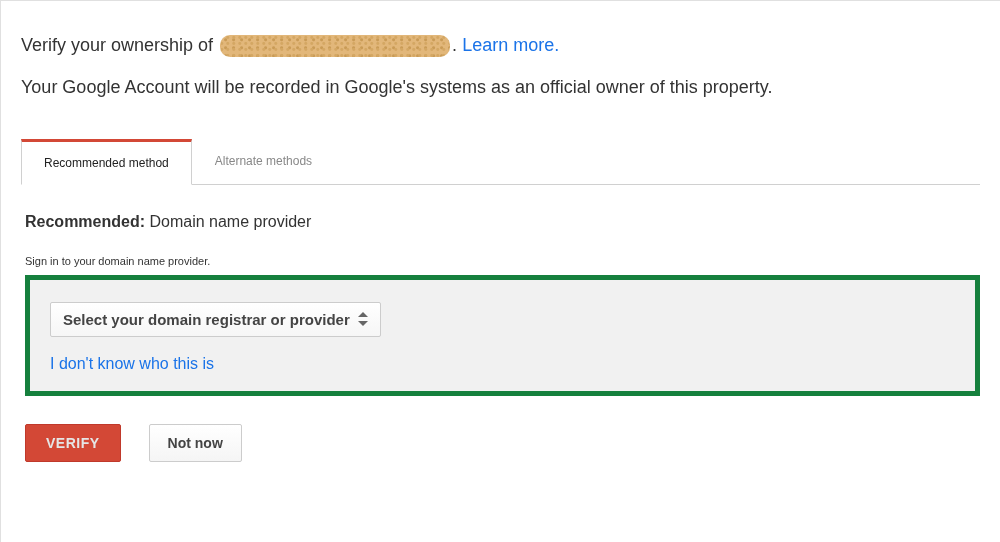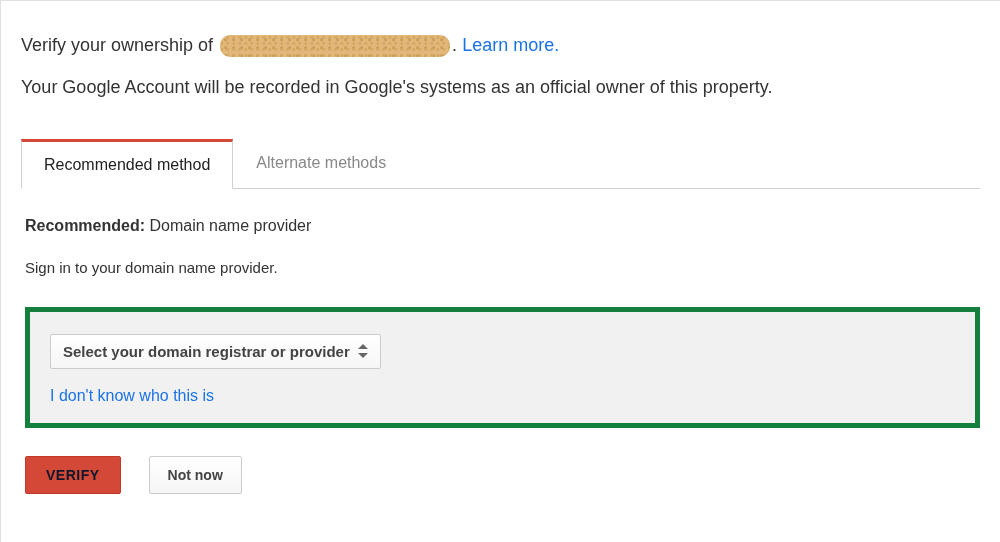--- a/index.html
+++ b/index.html
@@ -48,21 +48,21 @@
       line-height: 1.35;
       margin-bottom: 38px;
     }
     .tabs {
       display: flex;
       border-bottom: 1px solid #d0d0d0;
       margin-bottom: 28px;
     }
     .tab {
       padding: 14px 22px 14px 22px;
-      font-size: 16px;
+      font-size: 12px;
       color: #888;
       cursor: pointer;
       border: 1px solid transparent;
       border-bottom: none;
       position: relative;
       top: 1px;
     }
     .tab.active {
       color: #222;
       border: 1px solid #d0d0d0;
@@ -77,23 +77,23 @@
       font-size: 16px;
       margin-bottom: 24px;
     }
     .recommended-heading b {
       font-weight: bold;
     }
     .recommended-heading .method-name {
       font-weight: normal;
     }
     .signin-text {
-      font-size: 15px;
-      color: #333;
-      margin-bottom: 31px;
+      font-size: 11px;
+      color: #333;
+      margin-bottom: 8px;
     }
     .select-box-area {
       background: #f1f1f1;
       border: 5px solid #15803d;
       padding: 22px 20px 18px 20px;
       margin-bottom: 28px;
     }
     .select-dropdown {
       display: inline-flex;
       align-items: center;
@@ -134,21 +134,21 @@
       color: #1a73e8;
       font-size: 16px;
       cursor: pointer;
     }
     .button-row {
       display: flex;
       gap: 28px;
     }
     .btn-verify {
       background: #d34836;
-      color: #0f172a;
+      color: #e5e5e5;
       border: 1px solid #c0392b;
       font-weight: bold;
       font-size: 14px;
       letter-spacing: 0.5px;
       padding: 10px 20px;
       cursor: pointer;
       border-radius: 2px;
     }
     .btn-notnow {
       background: linear-gradient(#fff, #f5f5f5);

